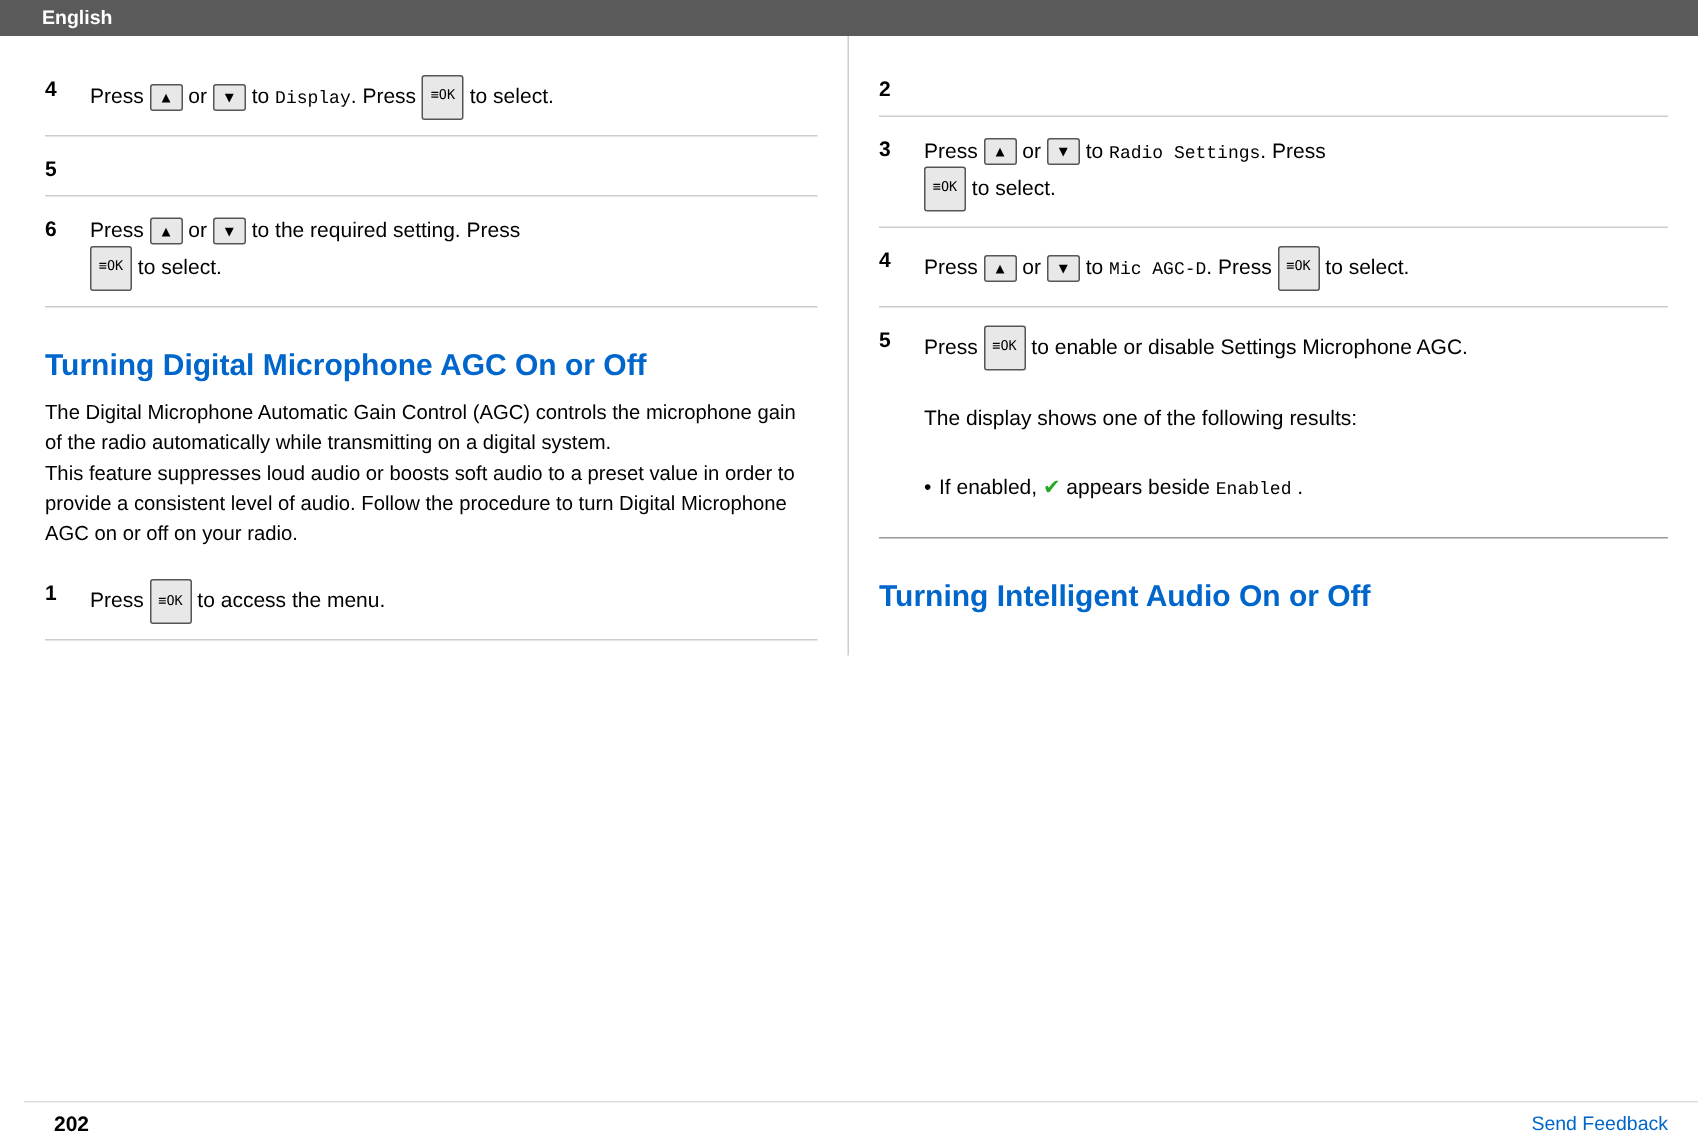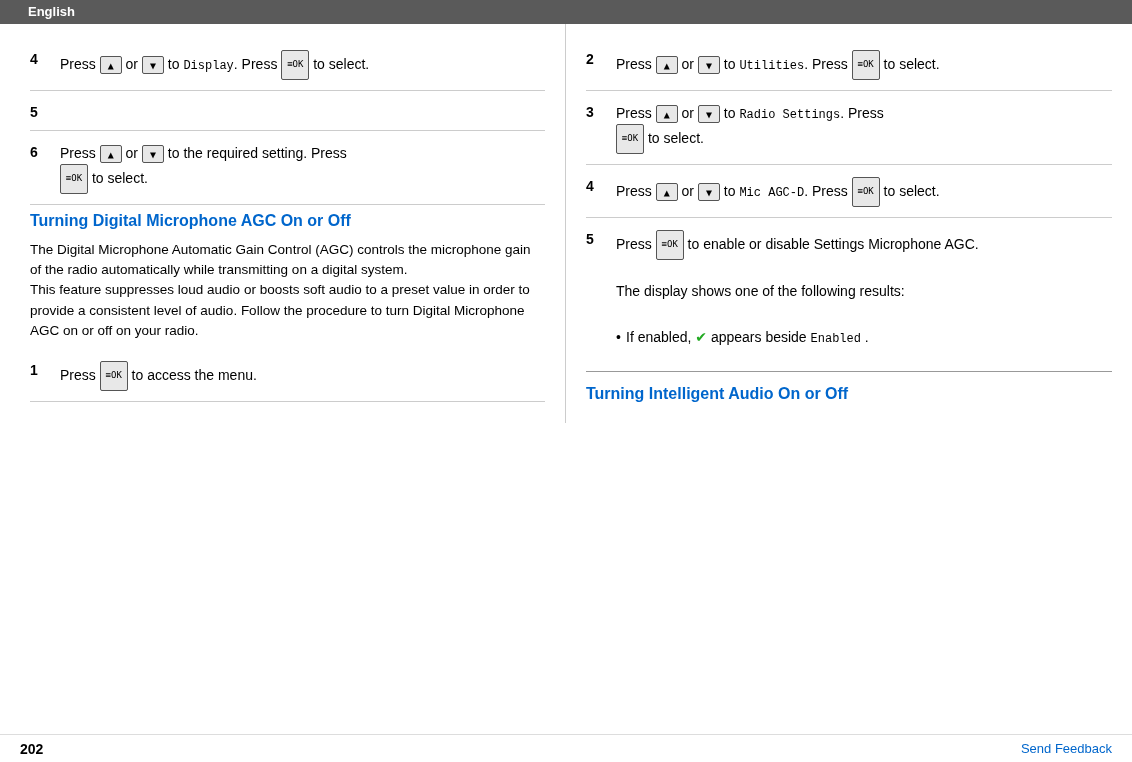--- a/index.html
+++ b/index.html
@@ -98,23 +98,23 @@
     }
 
     .mono {
       font-family: 'Courier New', monospace;
       font-size: 12px;
     }
 
     
     .section-heading {
       color: #0066cc;
-      font-size: 16px;
+      font-size: 20px;
       font-weight: bold;
-      margin-top: 6px;
+      margin-top: 26px;
       margin-bottom: 8px;
       line-height: 1.3;
     }
 
     .section-body {
       font-size: 13.5px;
       line-height: 1.5;
       margin-bottom: 8px;
     }
 
@@ -139,21 +139,21 @@
 
     .checkmark {
       color: #22aa22;
       font-size: 14px;
     }
 
     
     .footer-bar {
       position: absolute;
       bottom: 0;
-      left: 0;
+      left: 16px;
       right: 0;
       height: 28px;
       display: flex;
       align-items: center;
       justify-content: space-between;
       padding: 0 20px;
       border-top: 1px solid #ddd;
     }
 
     .footer-page {
@@ -234,29 +234,20 @@
     </div>
 
   </div>
 
   <div class="right-col">
 
     <div class="steps-section">
 
       <div class="step-item">
         <div class="step-number">2</div>
-        <div class="step-content">
-          <span>Press </span>
-          <span class="btn-icon">▲</span>
-          <span> or </span>
-          <span class="btn-icon">▼</span>
-          <span> to </span><span class="mono">Utilities</span><span>. Press </span>
-          <span class="btn-icon-ok">≡OK</span>
-          <span> to select.</span>
-        </div>
       </div>
 
       <div class="step-item">
         <div class="step-number">3</div>
         <div class="step-content">
           <span>Press </span>
           <span class="btn-icon">▲</span>
           <span> or </span>
           <span class="btn-icon">▼</span>
           <span> to </span><span class="mono">Radio Settings</span><span>. Press</span><br>

